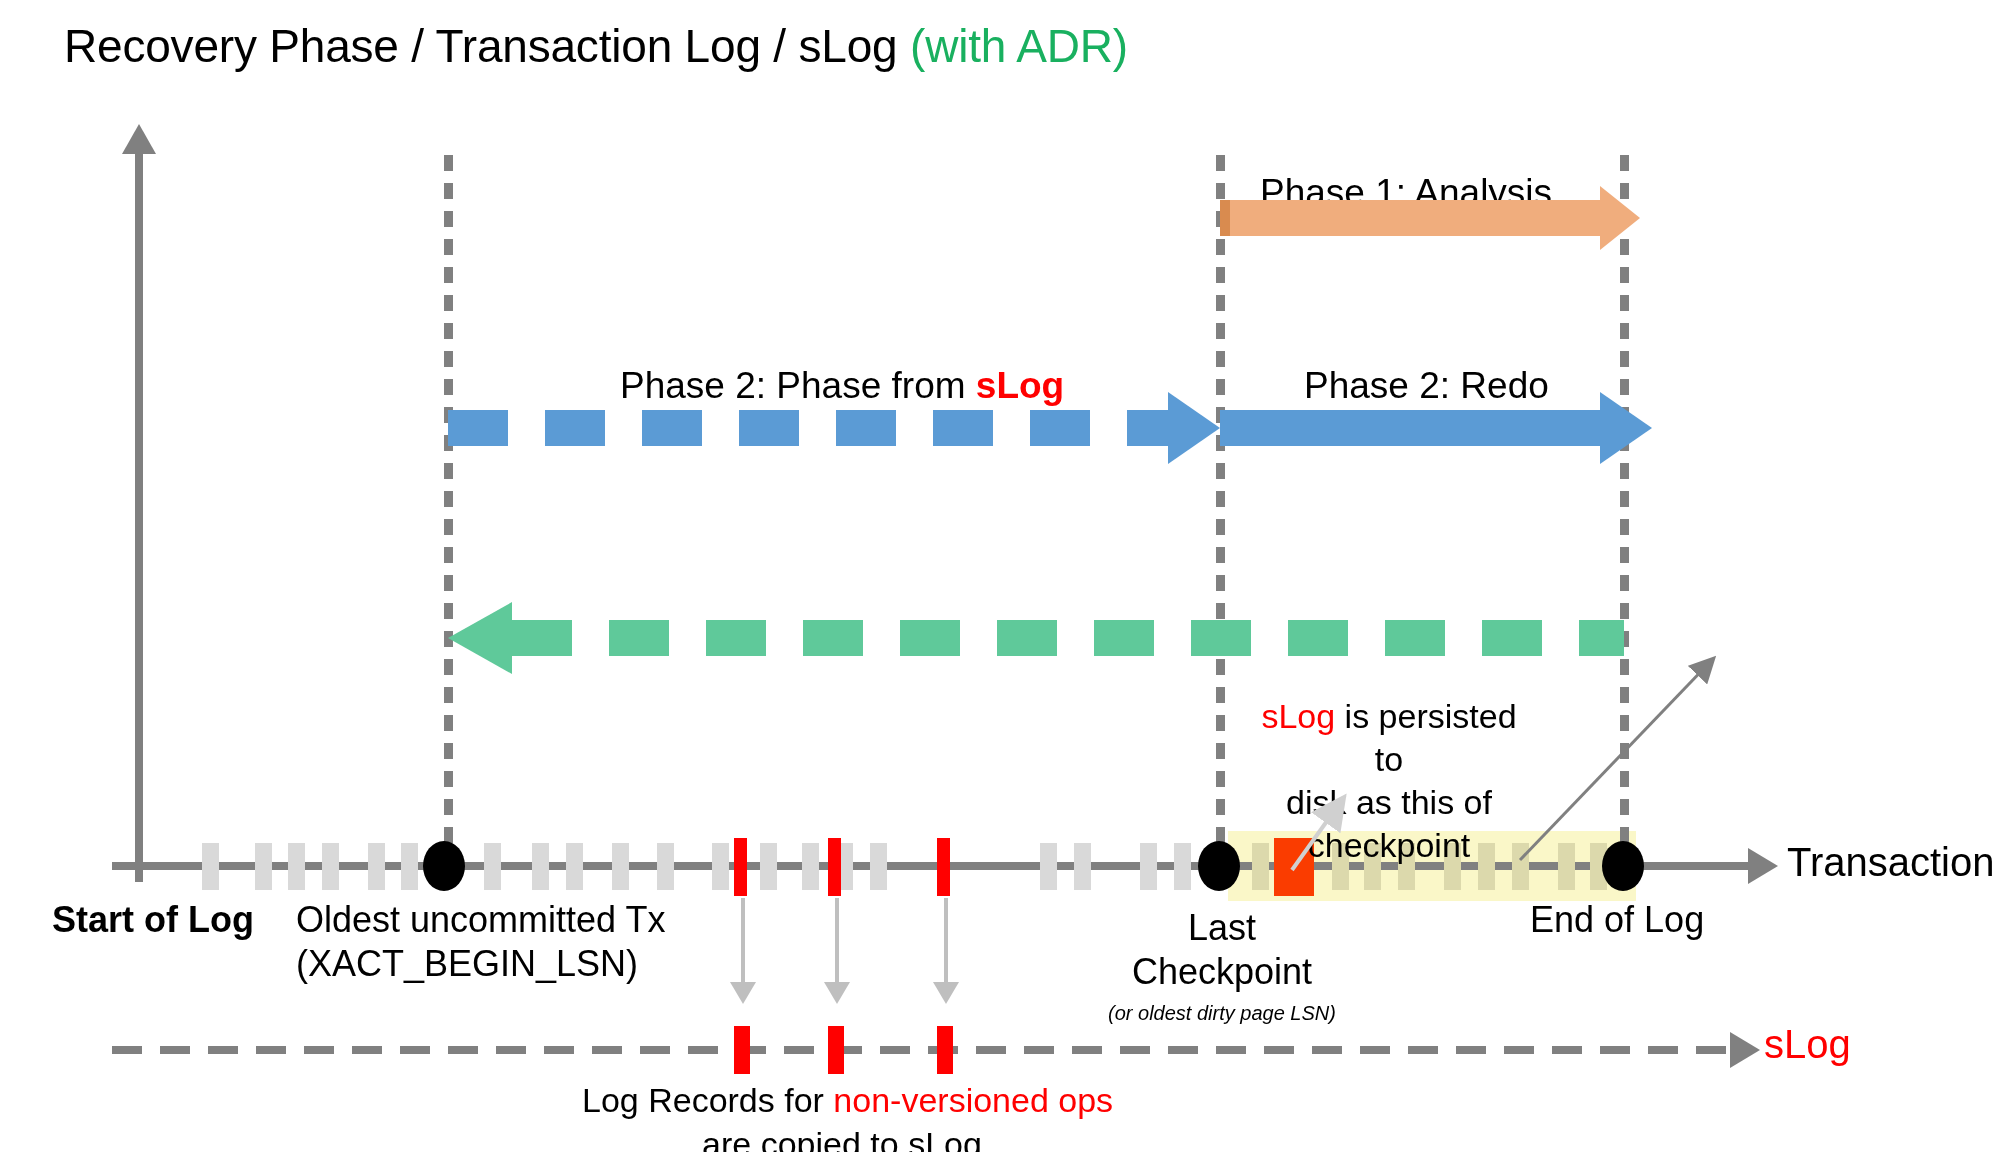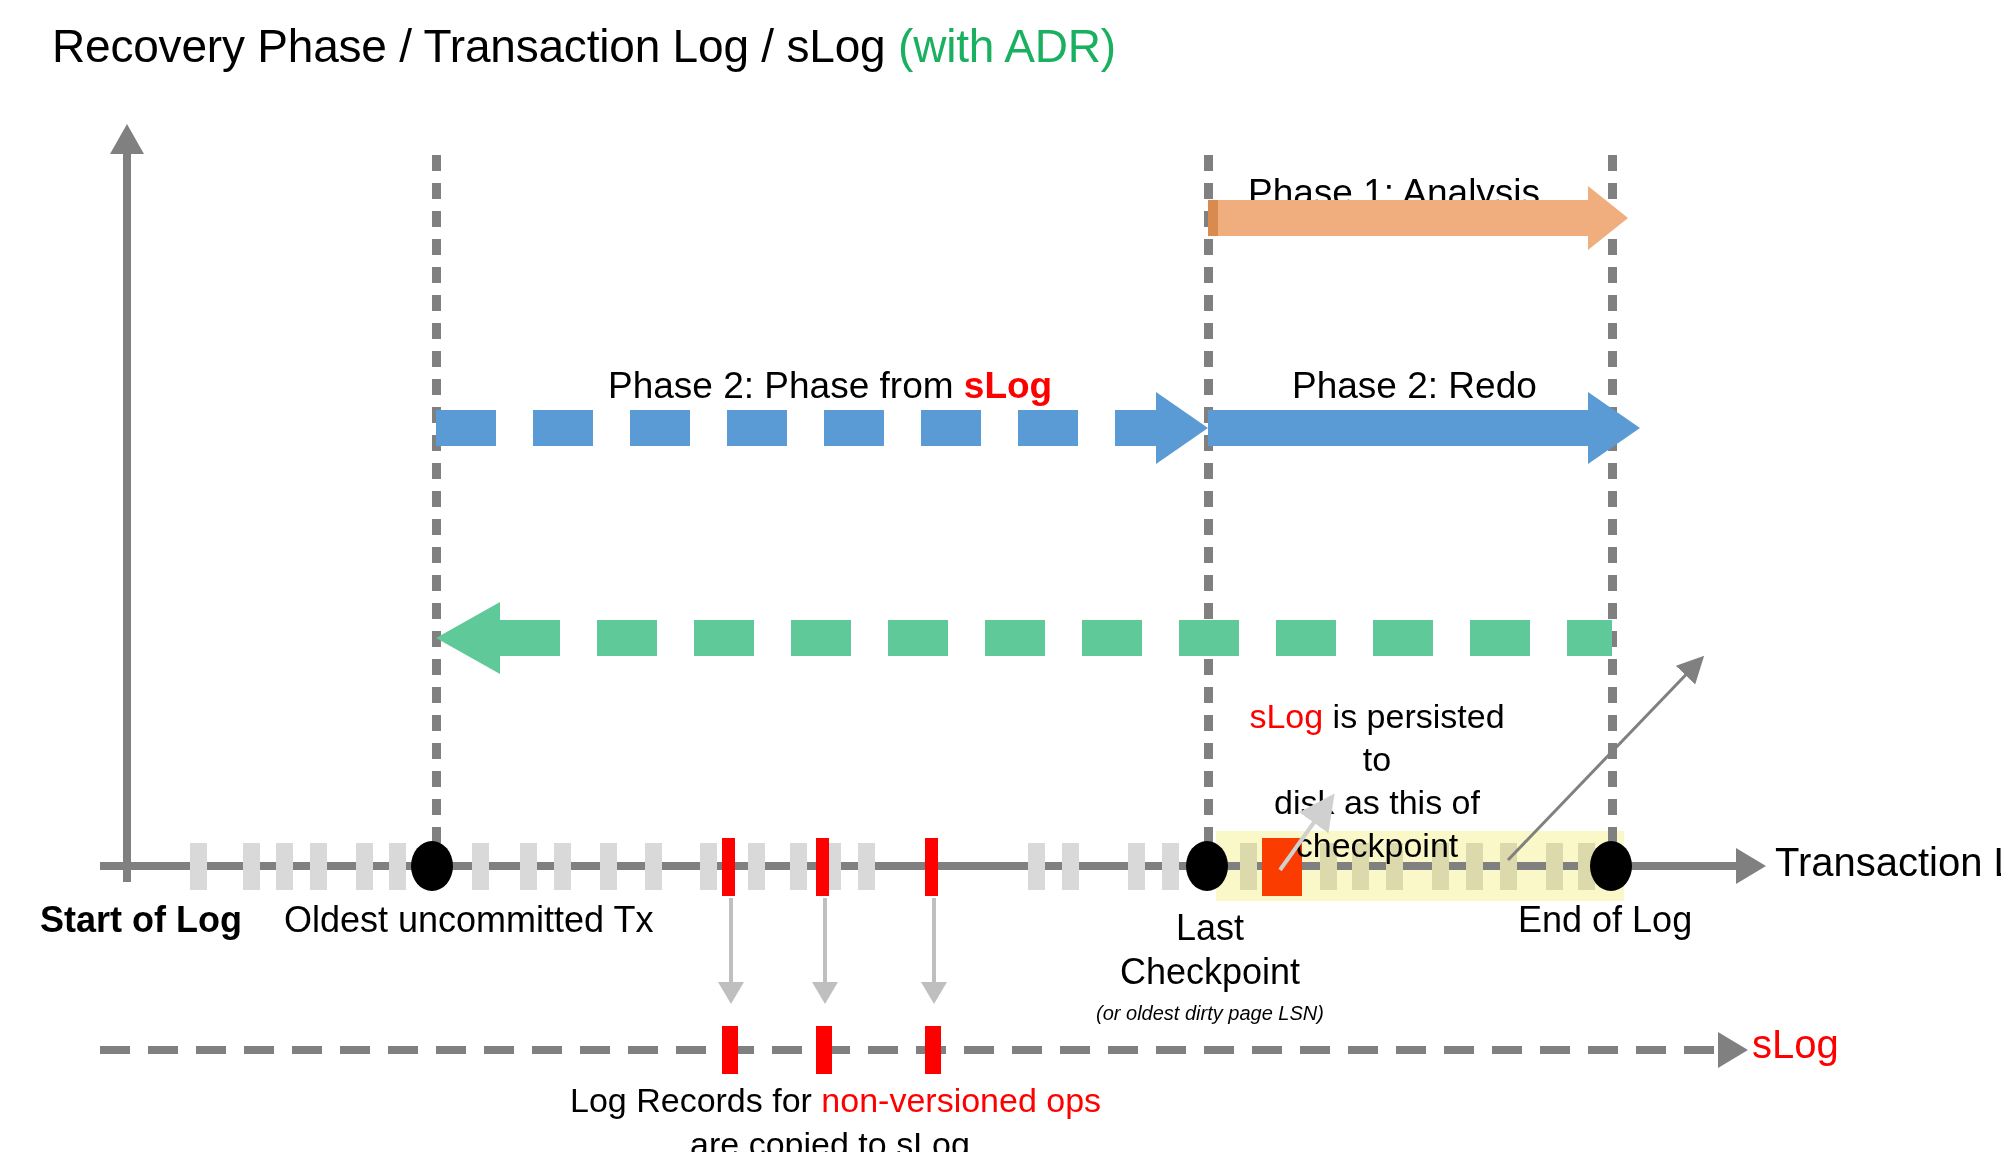--- a/index.html
+++ b/index.html
@@ -1,21 +1,21 @@
 <!DOCTYPE html>
 <html><head>
 <meta charset="utf-8">
 <style>
   html,body{margin:0;padding:0;background:#ffffff;}
   body{
     width:2001px;height:1152px;position:relative;overflow:hidden;
     font-family:"Liberation Sans", sans-serif;
     color:#000000;
   }
-  #stage{position:absolute;left:0;top:0;width:1805px;height:1152px;}
+  #stage{position:absolute;left:12px;top:0;width:1805px;height:1152px;}
   .abs{position:absolute;}
 
   
   #title{
     left:52px; top:18px;
     font-size:46px; line-height:56px; white-space:nowrap;
     letter-spacing:-0.2px;
   }
   #title .adr{color:#19B05F;}
 
@@ -204,20 +204,21 @@
   <div class="callout" style="left:1232px; top:695px; width:290px;">
     <span class="slog">sLog</span><span> is persisted to</span><br>
     <span>disk as this of</span><br>
     <span>checkpoint</span>
   </div>
 
   <div class="pt-label" style="left:40px;  top:898px;font-weight:bold;">Start of Log</div>
 
   <div class="pt-label" style="left:284px; top:898px; width:300px;">
     <span>Oldest uncommitted Tx</span><br>
+    <span>(XACT_BEGIN_LSN)</span>
   </div>
 
   <div class="pt-label" style="left:1085px; top:898px; width:250px; white-space:normal;margin-top:8px;">
     <span>Last Checkpoint</span>
     <div class="pt-sub">(or oldest dirty page LSN)</div>
   </div>
 
   <div class="pt-label" style="left:1518px; top:898px;">End of Log</div>
 
   <div class="downarrow-shaft" style="left:729px; top:898px; height:86px;"></div>

